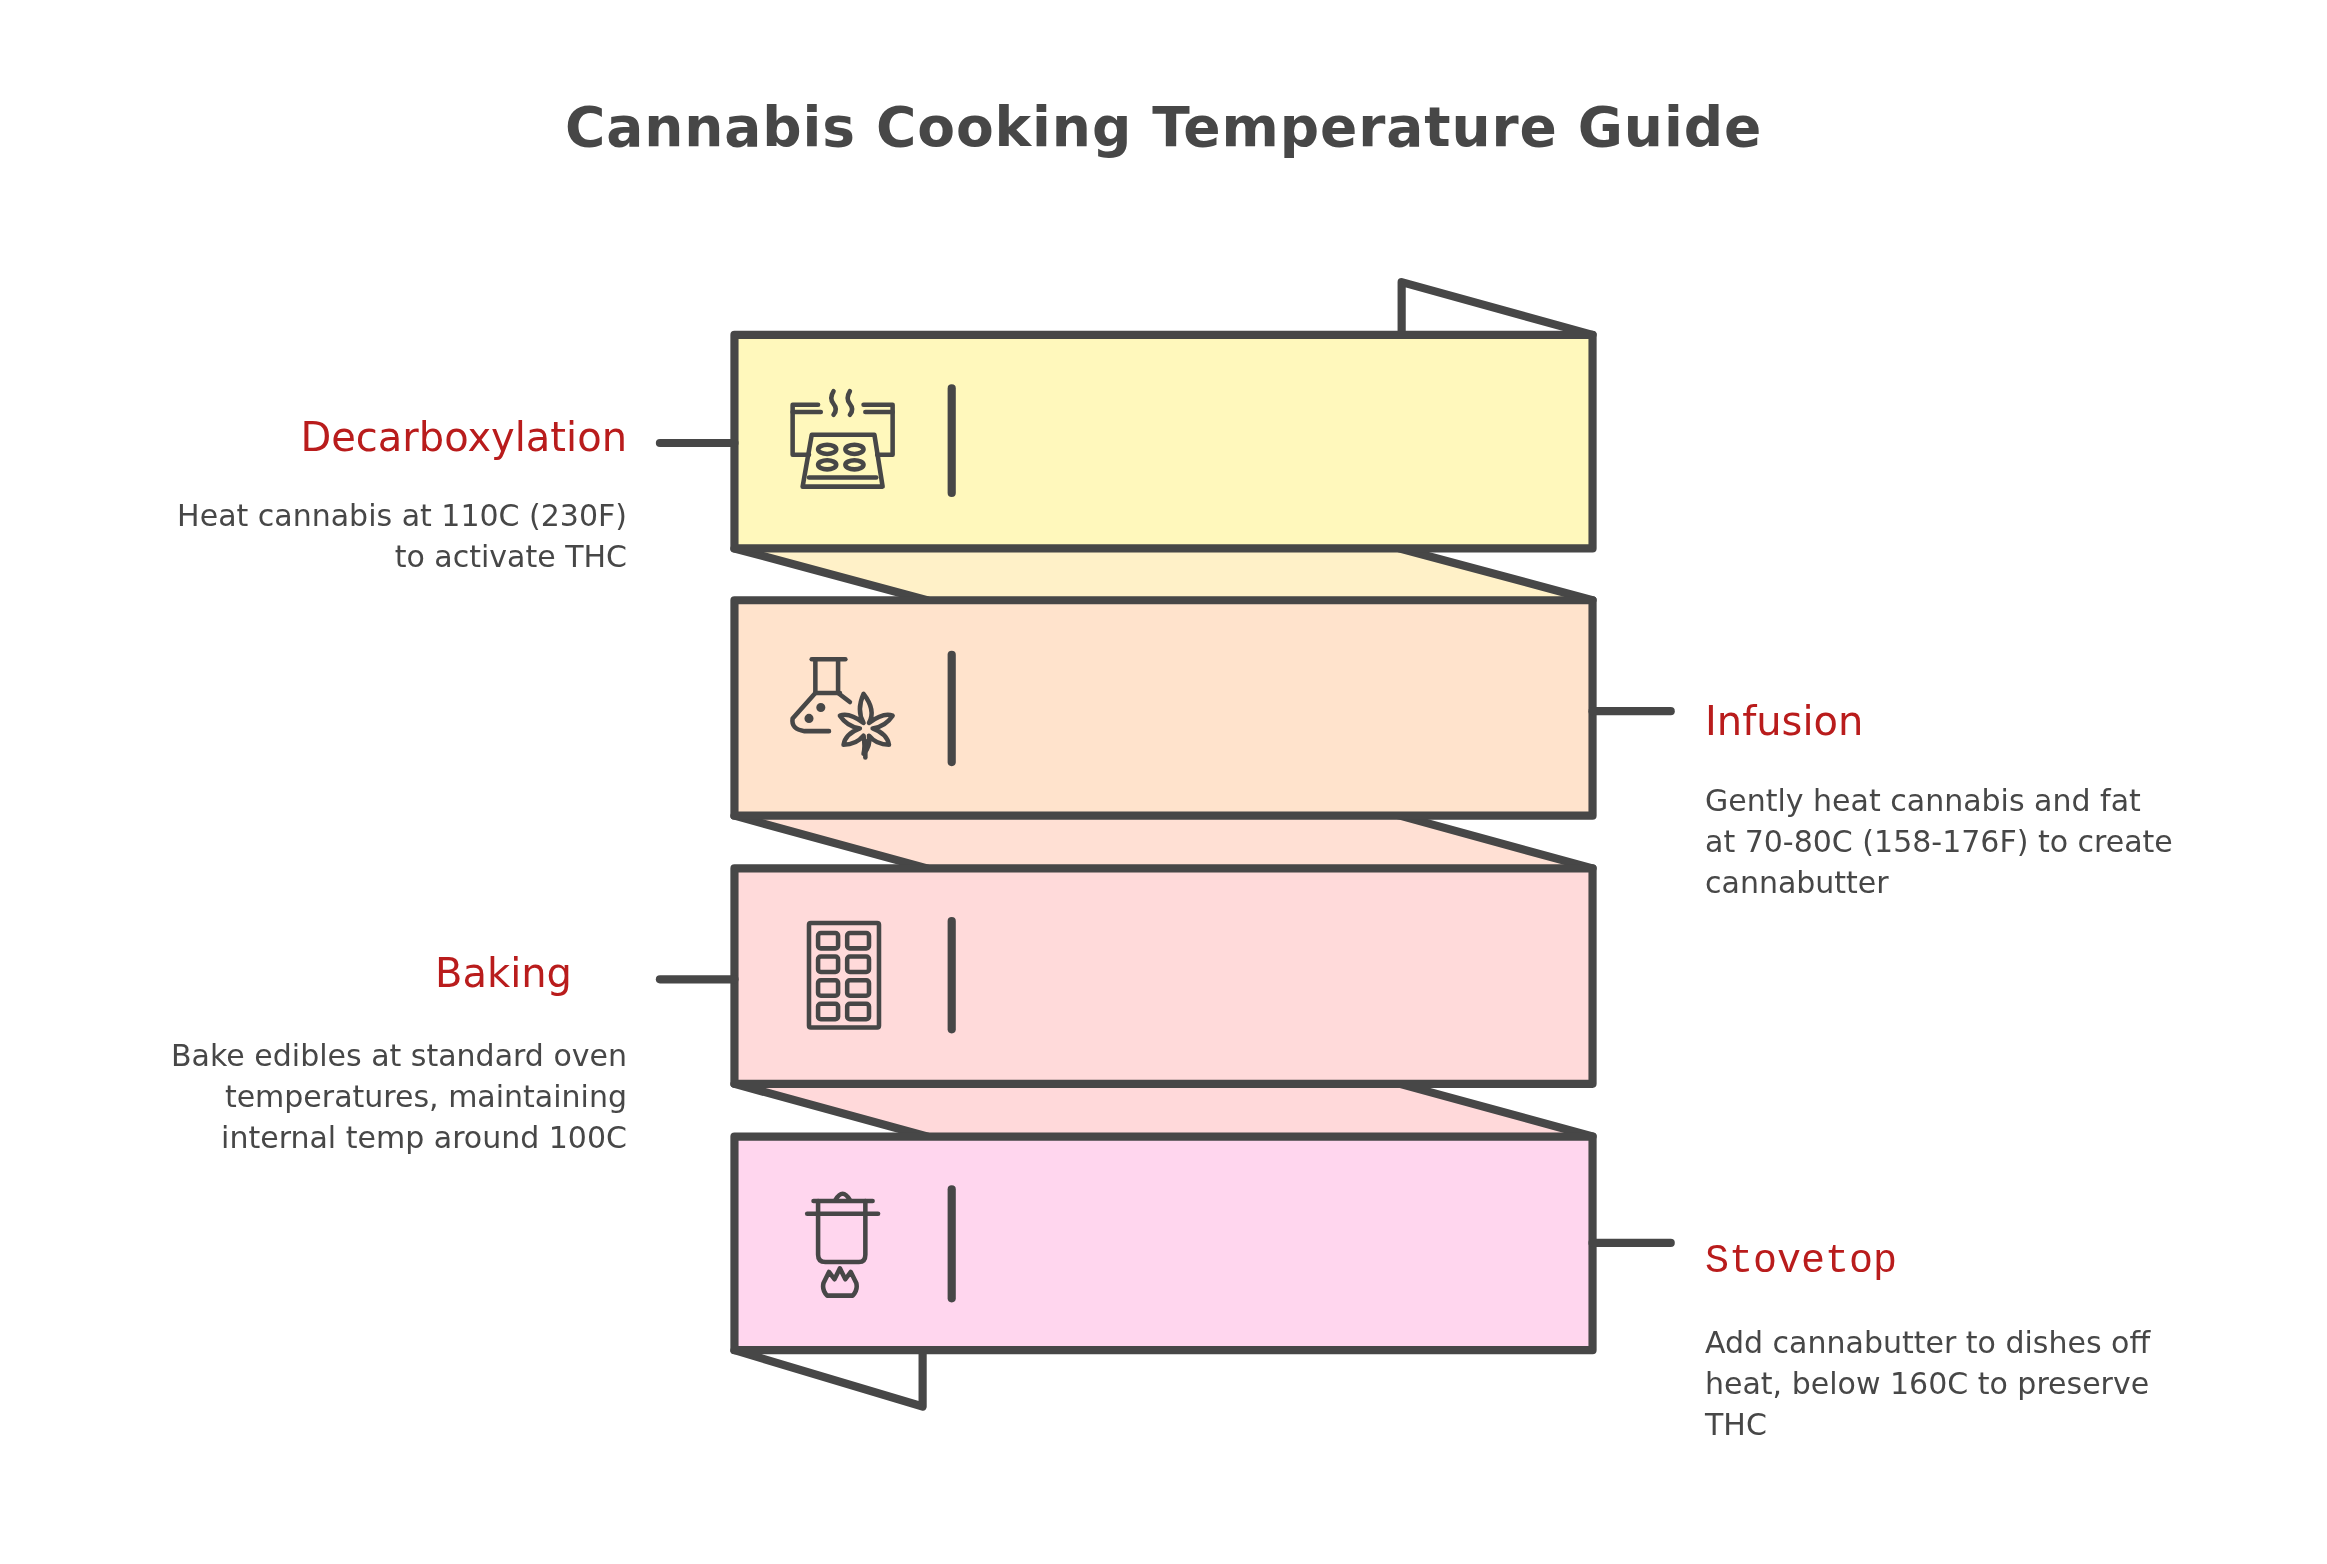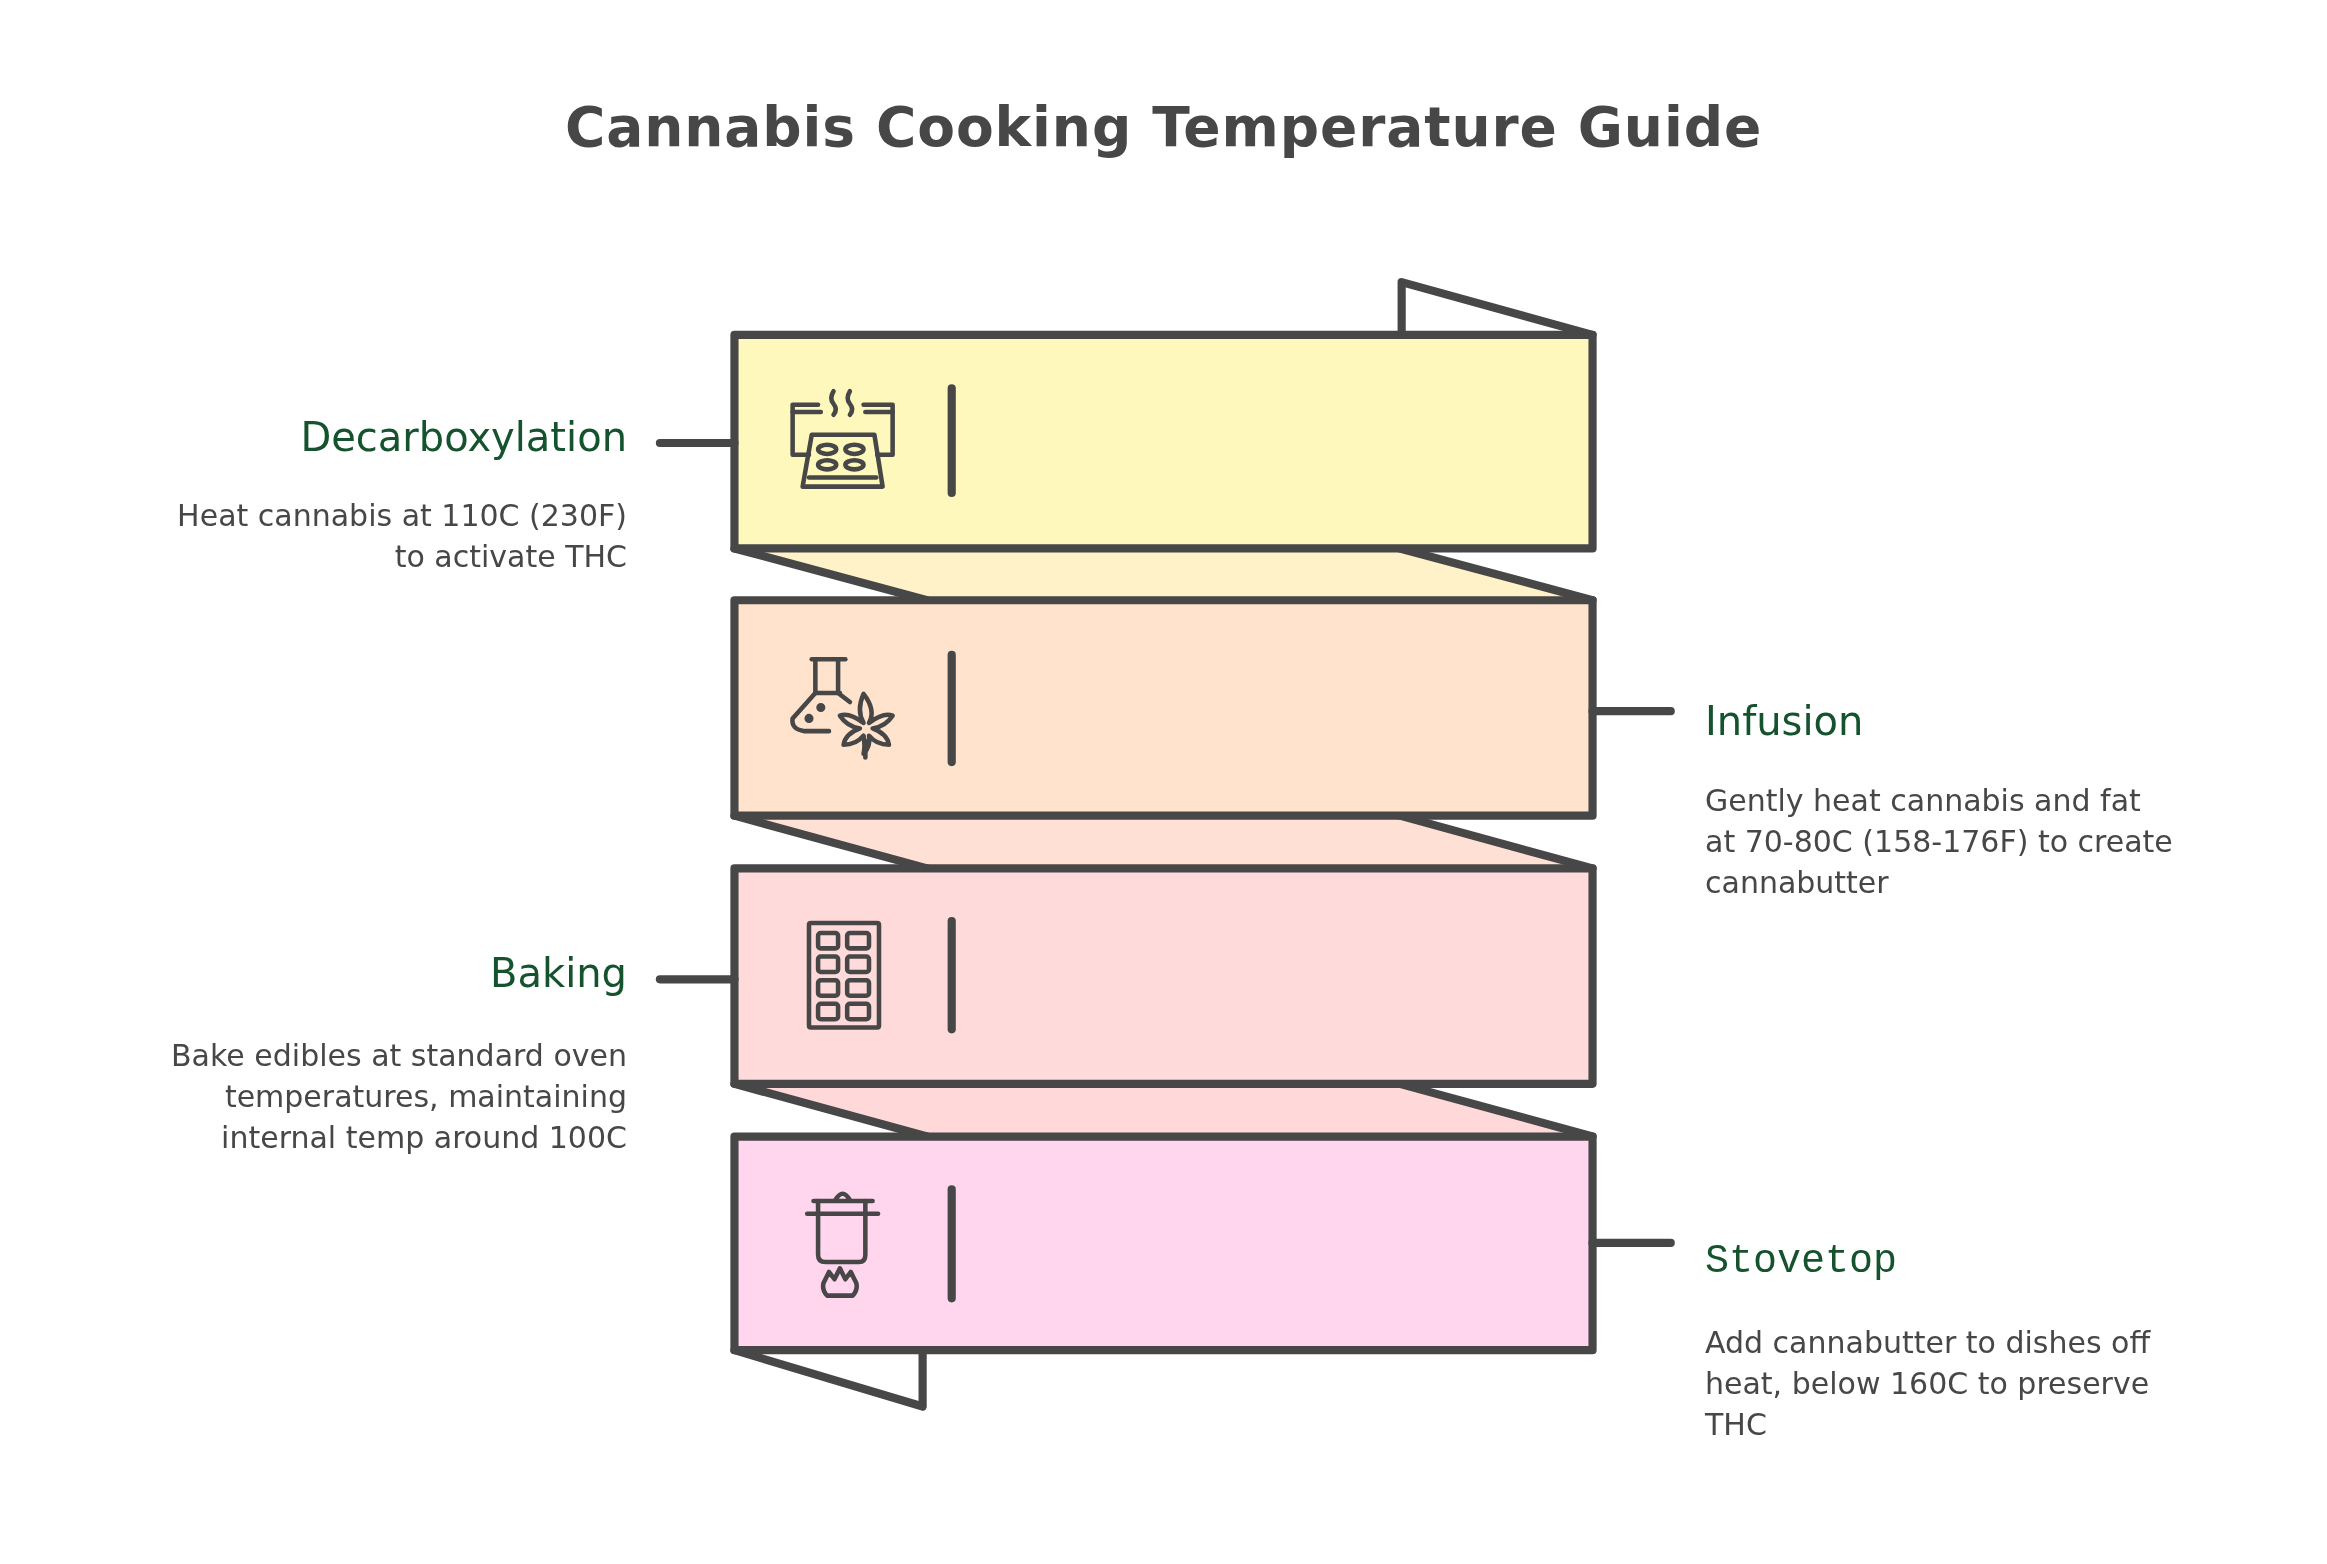--- a/index.html
+++ b/index.html
@@ -1,21 +1,21 @@
 <!DOCTYPE html>
 <html style="font-size:14.5px"><head>
 <meta charset="utf-8">
 <style>
   html, body { margin: 0; padding: 0; background: #ffffff; }
   body { width: 2327px; height: 1565px; position: relative; overflow: hidden;
          font-family: "DejaVu Sans", sans-serif; color: #474747; }
   .title { position: absolute; left: 0; top: 95px; width: 2327px; text-align: center;
            font-size: 55px; font-weight: bold; letter-spacing: 0.9px; color: #474747; }
   svg.diagram { position: absolute; left: 0; top: 0; }
-  .label { position: absolute; font-size: 40px; color: #14532d; white-space: nowrap; }
+  .label { position: absolute; font-size: 40px; color: #b91c1c; white-space: nowrap; }
   .desc { position: absolute; font-size: 30px; line-height: 41px; color: #474747; white-space: nowrap; }
   .left { text-align: right; }
   .right { text-align: left; margin-top: 16px; }
 </style>
 </head>
 <body>
 
 <div class="title">Cannabis Cooking Temperature Guide</div>
 
 <svg class="diagram" width="2327" height="1565" viewBox="0 0 2560 1721">
@@ -109,21 +109,21 @@
   <div>to activate THC</div>
 </div>
 
 <div class="label right" style="left:1705px; top:682px;">Infusion</div>
 <div class="desc right" style="left:1705px; top:764px;">
   <div>Gently heat cannabis and fat</div>
   <div>at 70-80C (158-176F) to create</div>
   <div>cannabutter</div>
 </div>
 
-<div class="label left" style="right:1700px; top:950px;">Baking</div>
+<div class="label left" style="right:1755px; top:950px;">Baking</div>
 <div class="desc left" style="right:1700px; top:1035px;">
   <div>Bake edibles at standard oven</div>
   <div>temperatures, maintaining</div>
   <div>internal temp around 100C</div>
 </div>
 
 <div class="label right" style="left:1705px; top:1223px;font-family:Liberation Mono, monospace;">Stovetop</div>
 <div class="desc right" style="left:1705px; top:1306px;">
   <div>Add cannabutter to dishes off</div>
   <div>heat, below 160C to preserve</div>

